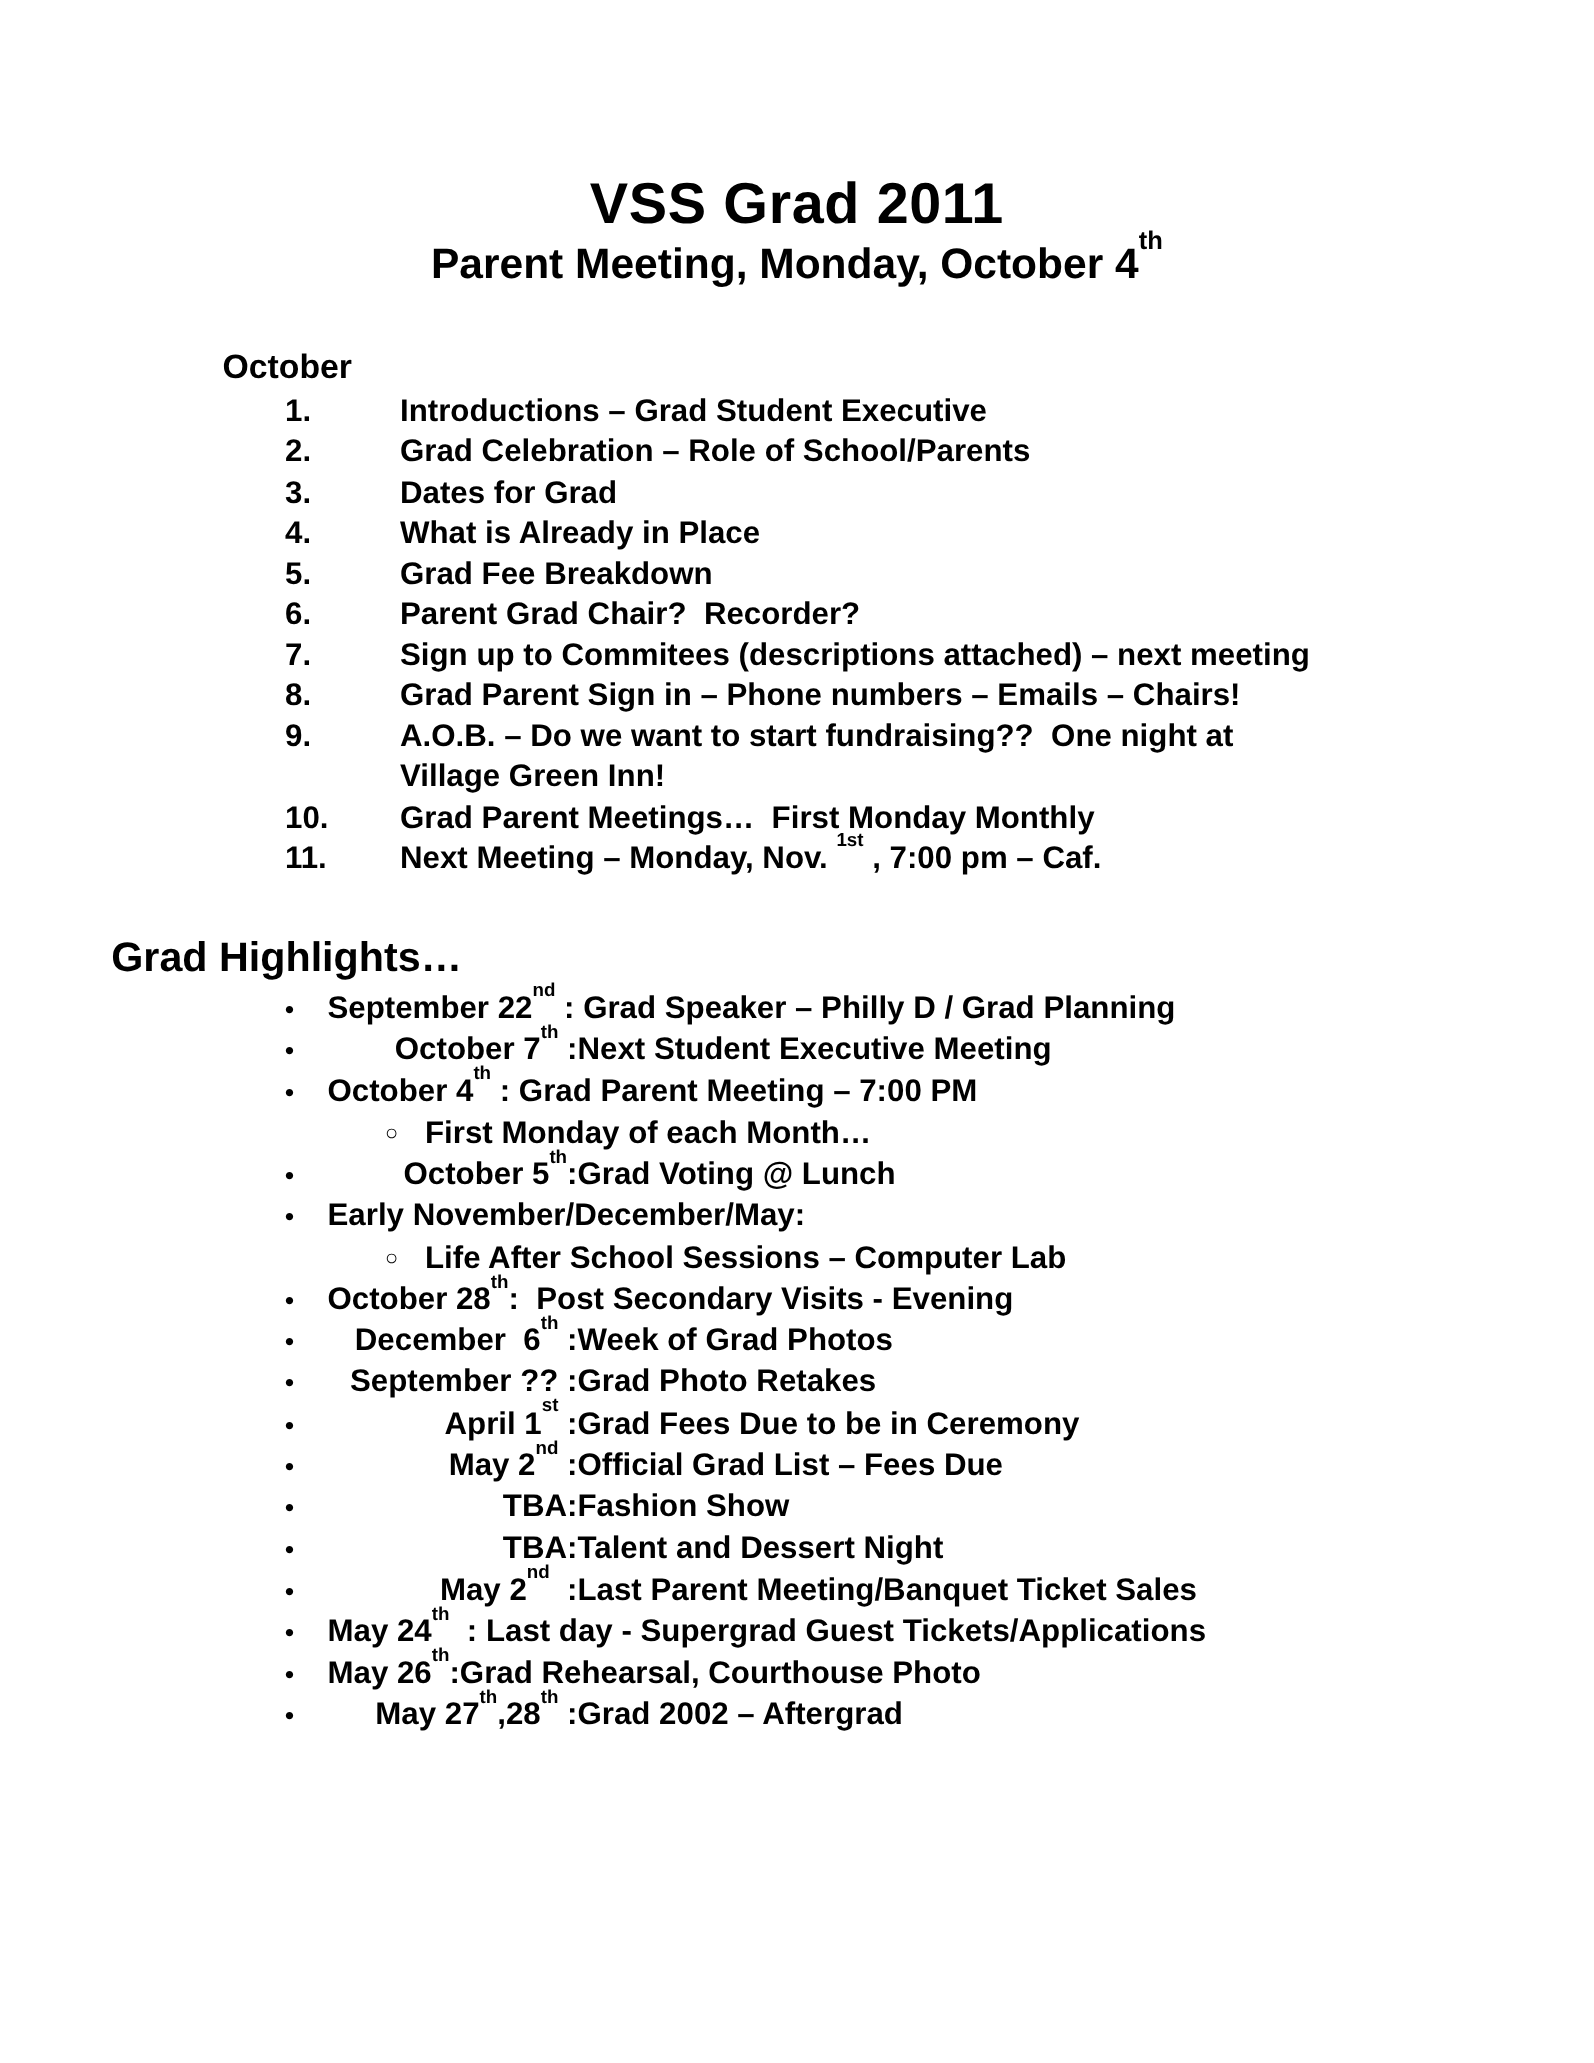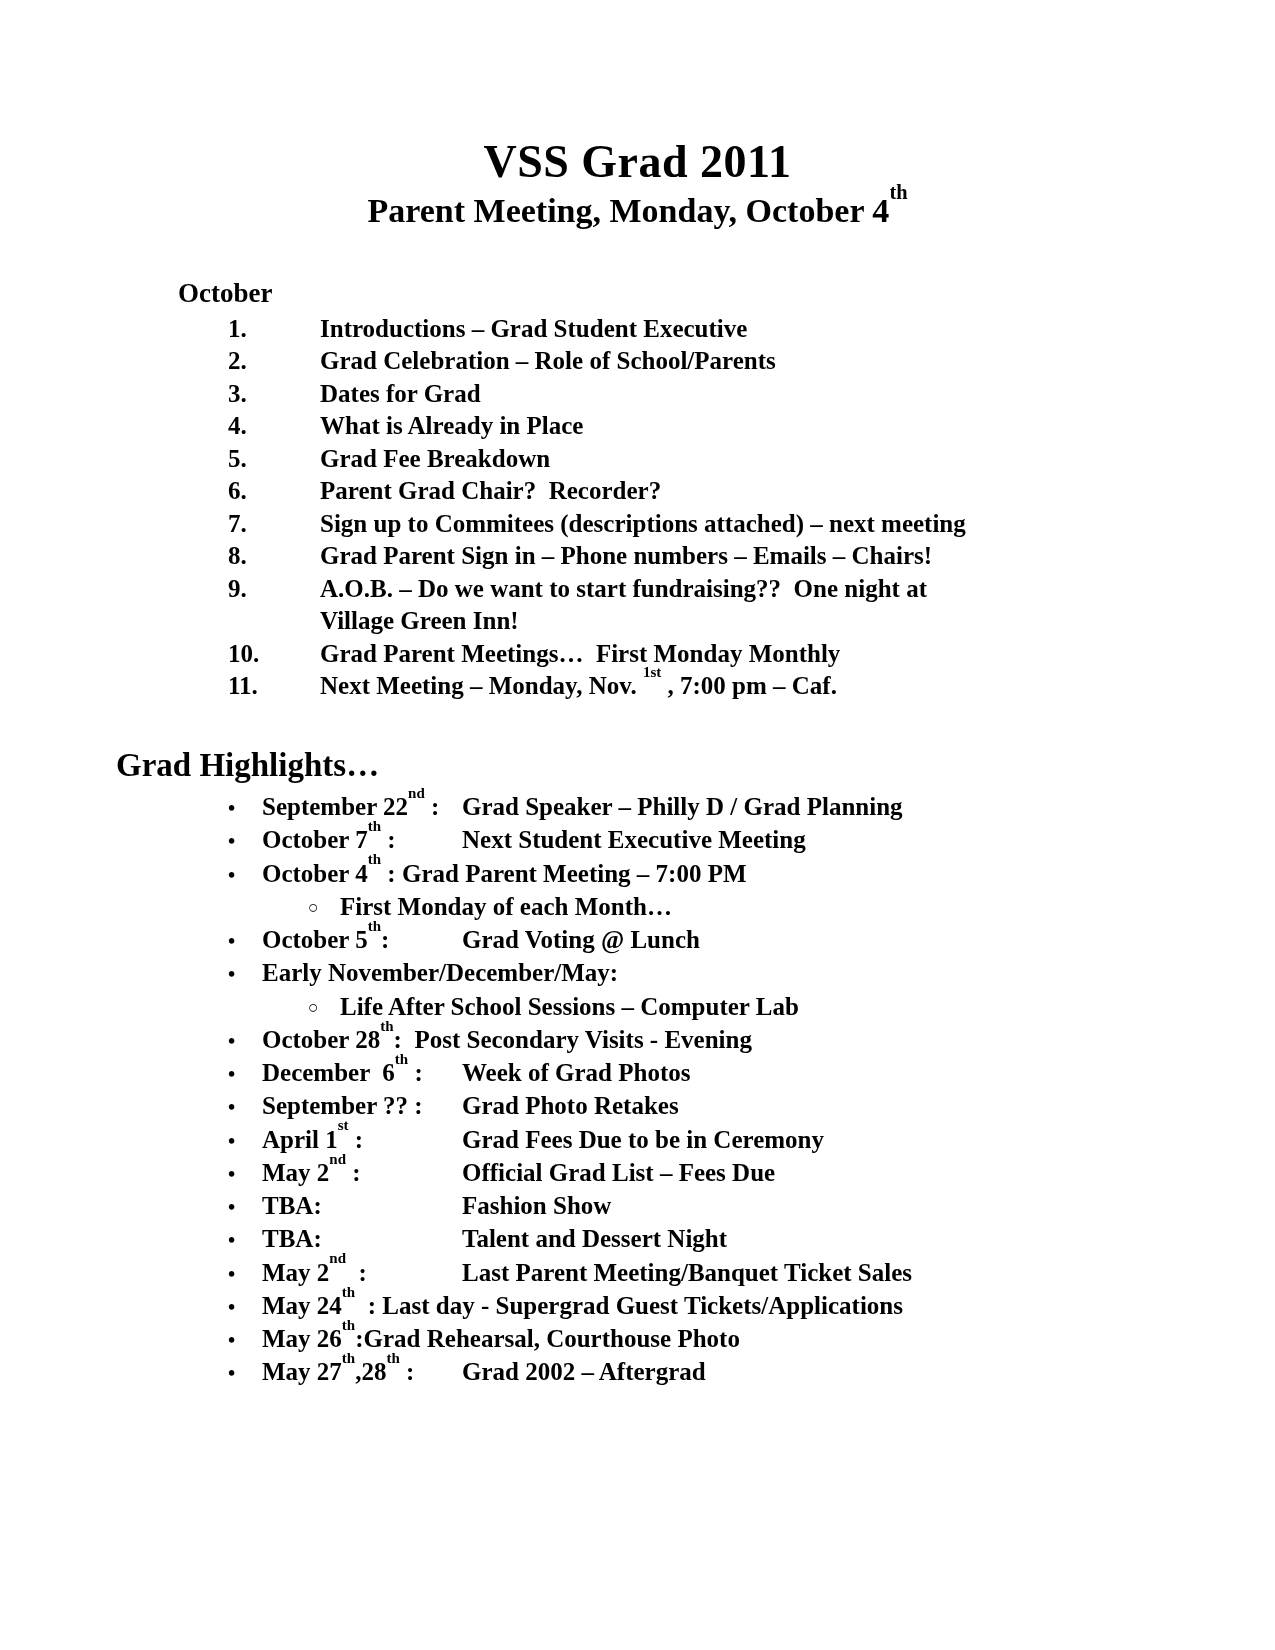--- a/index.html
+++ b/index.html
@@ -9,21 +9,21 @@
     width: 1275px;
     height: 1650px;
     overflow: hidden;
   }
   .page {
     position: relative;
     width: 1275px;
     height: 1650px;
     background: #ffffff;
     color: #000000;
-    font-family: Liberation Serif, serif;
+    font-family: Liberation Sans, sans-serif;
     font-weight: bold;
     box-sizing: border-box;
   }
   sup {
     font-size: 0.60em;
     line-height: 0;
     position: relative;
     top: -0.52em;
   }
   header { padding-top: 136px; text-align: center; }
@@ -40,35 +40,35 @@
     margin: 2px 0 0 0;
     padding: 0 0 0 228px;
     font-size: 25px;
     line-height: 1.3;
   }
   .agenda-list li { display: flex; }
   .agenda-list .num { flex: 0 0 92px; white-space: pre; }
   .agenda-list .txt { white-space: pre-wrap; }
 
   .section-heading-lg {
-    margin: 42px 0 4px 116px;
+    margin: 42px 0 4px 89px;
     font-size: 33px;
     line-height: 1.25;
   }
   .hl-list {
     list-style: none;
     margin: 2px 0 0 0;
     padding: 0 0 0 228px;
     font-size: 25px;
     line-height: 1.33;
   }
   .hl-list li { white-space: pre-wrap; }
   .b1 { display: inline-block; width: 34px; font-size: 0.82em; }
   .d  { display: inline-block; white-space: pre-wrap; vertical-align: top; }
-  .d.tab { min-width: 200px; }
+  .d.tab { min-width: 200px; text-align: right; }
   .x  { white-space: pre-wrap; }
   .lvl2 { padding-left: 80px; }
   .b2 { display: inline-block; width: 32px; font-size: 0.70em; position: relative; top: -2px; }
   .lvl3 { padding-left: 375px; }
   .b3 { display: inline-block; width: 36px; font-size: 0.55em; position: relative; top: -3px; }
 </style>
 </head>
 <body>
 
 <div class="page">

